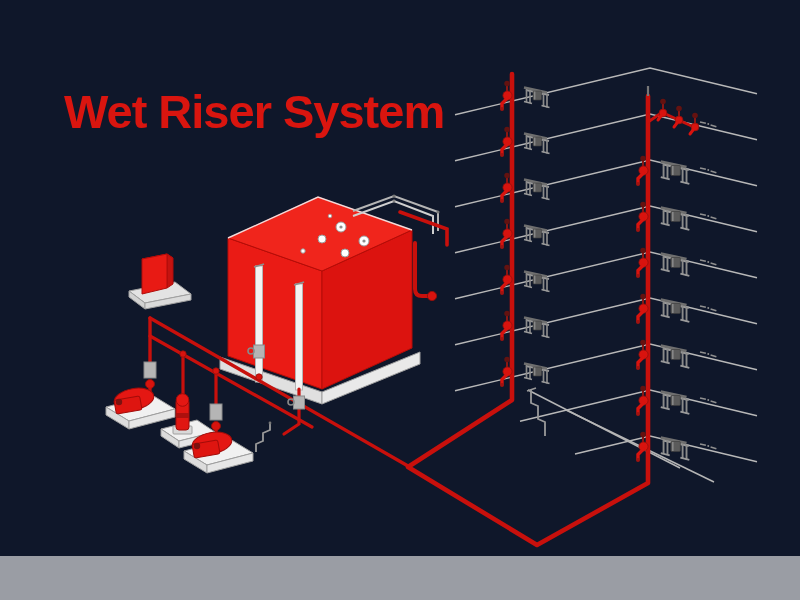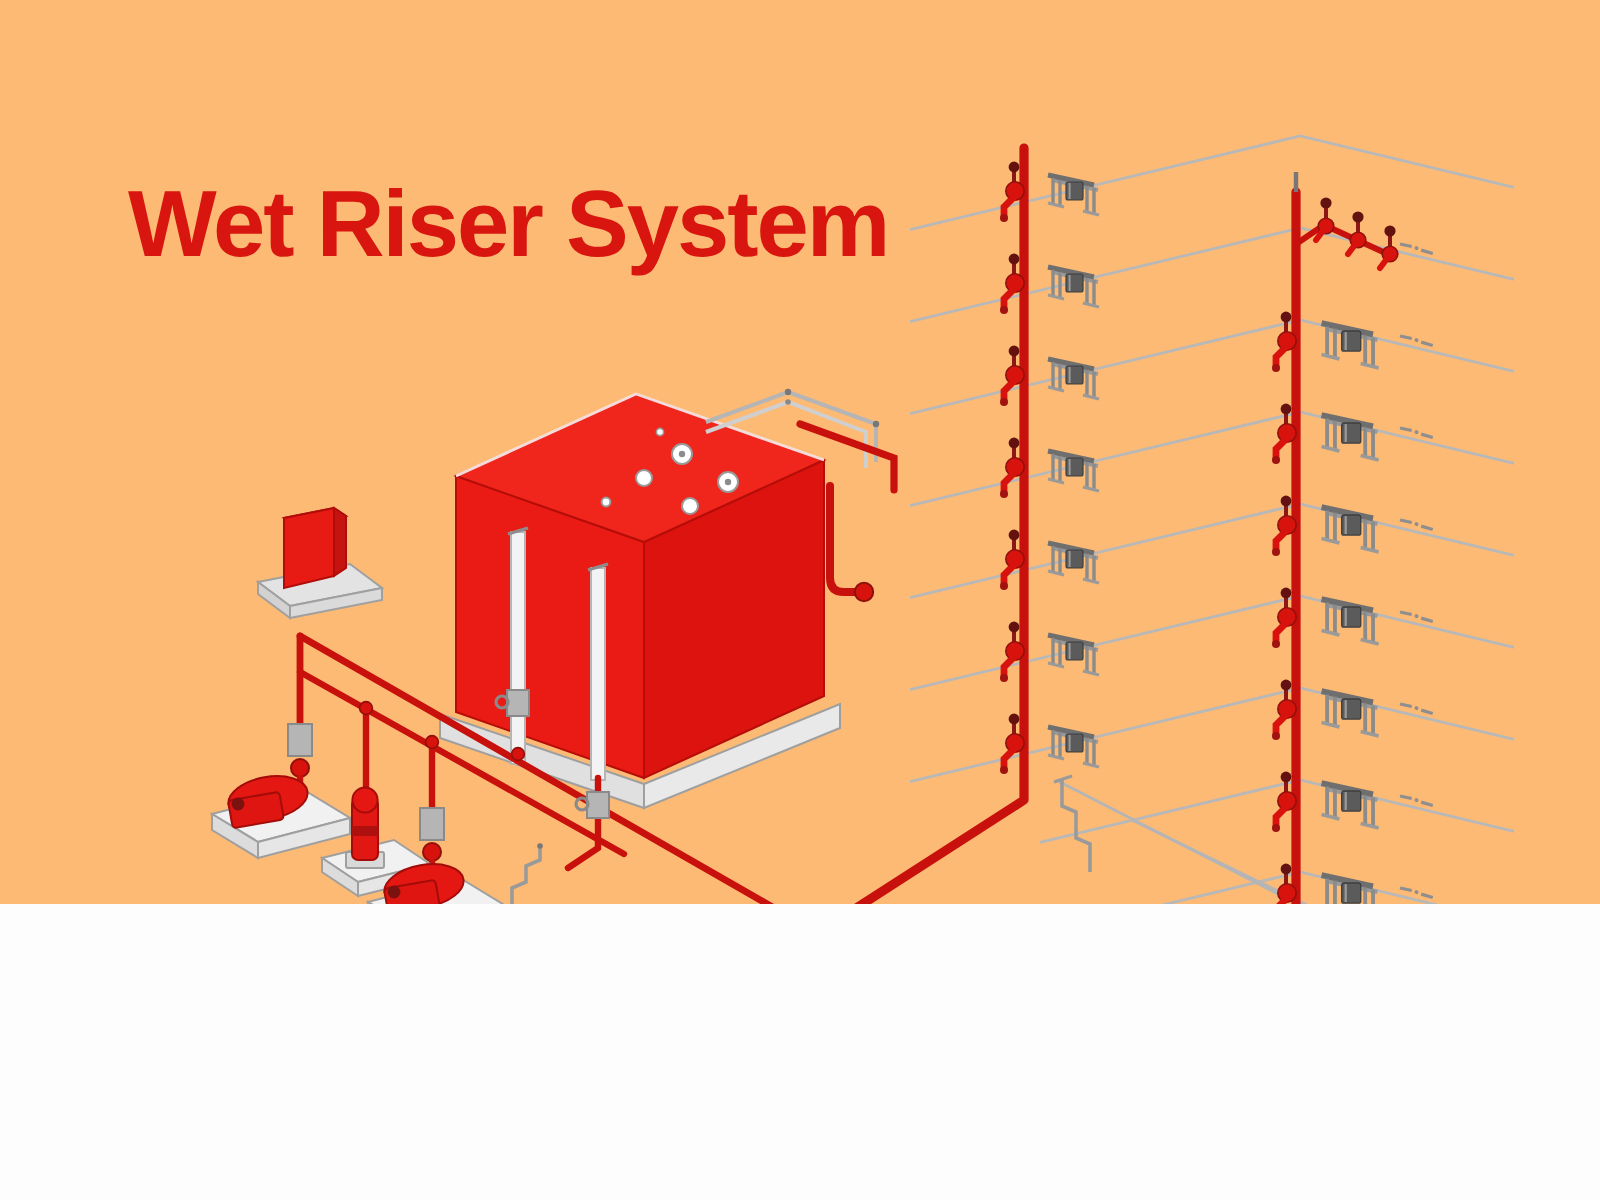--- a/index.html
+++ b/index.html
@@ -1,16 +1,16 @@
 <!DOCTYPE html>
 <html><head>
 <meta charset="utf-8">
 <style>
   html,body{margin:0;padding:0;background:#fdfdfd;}
-  .canvas{position:relative;width:800px;height:452px;background:#fdba74;overflow:hidden;
+  .canvas{position:relative;width:800px;height:600px;background:#0f172a;overflow:hidden;
           font-family:"Liberation Sans", sans-serif;}
   .title{position:absolute;left:64px;top:84px;font-size:47px;font-weight:800;
          letter-spacing:-1px;white-space:nowrap;}
   svg{position:absolute;left:0;top:0;}
 </style>
 </head>
 <body>
 
 <div class="canvas">
   <svg id="diagram-svg" width="800" height="600" viewBox="0 0 800 600">

